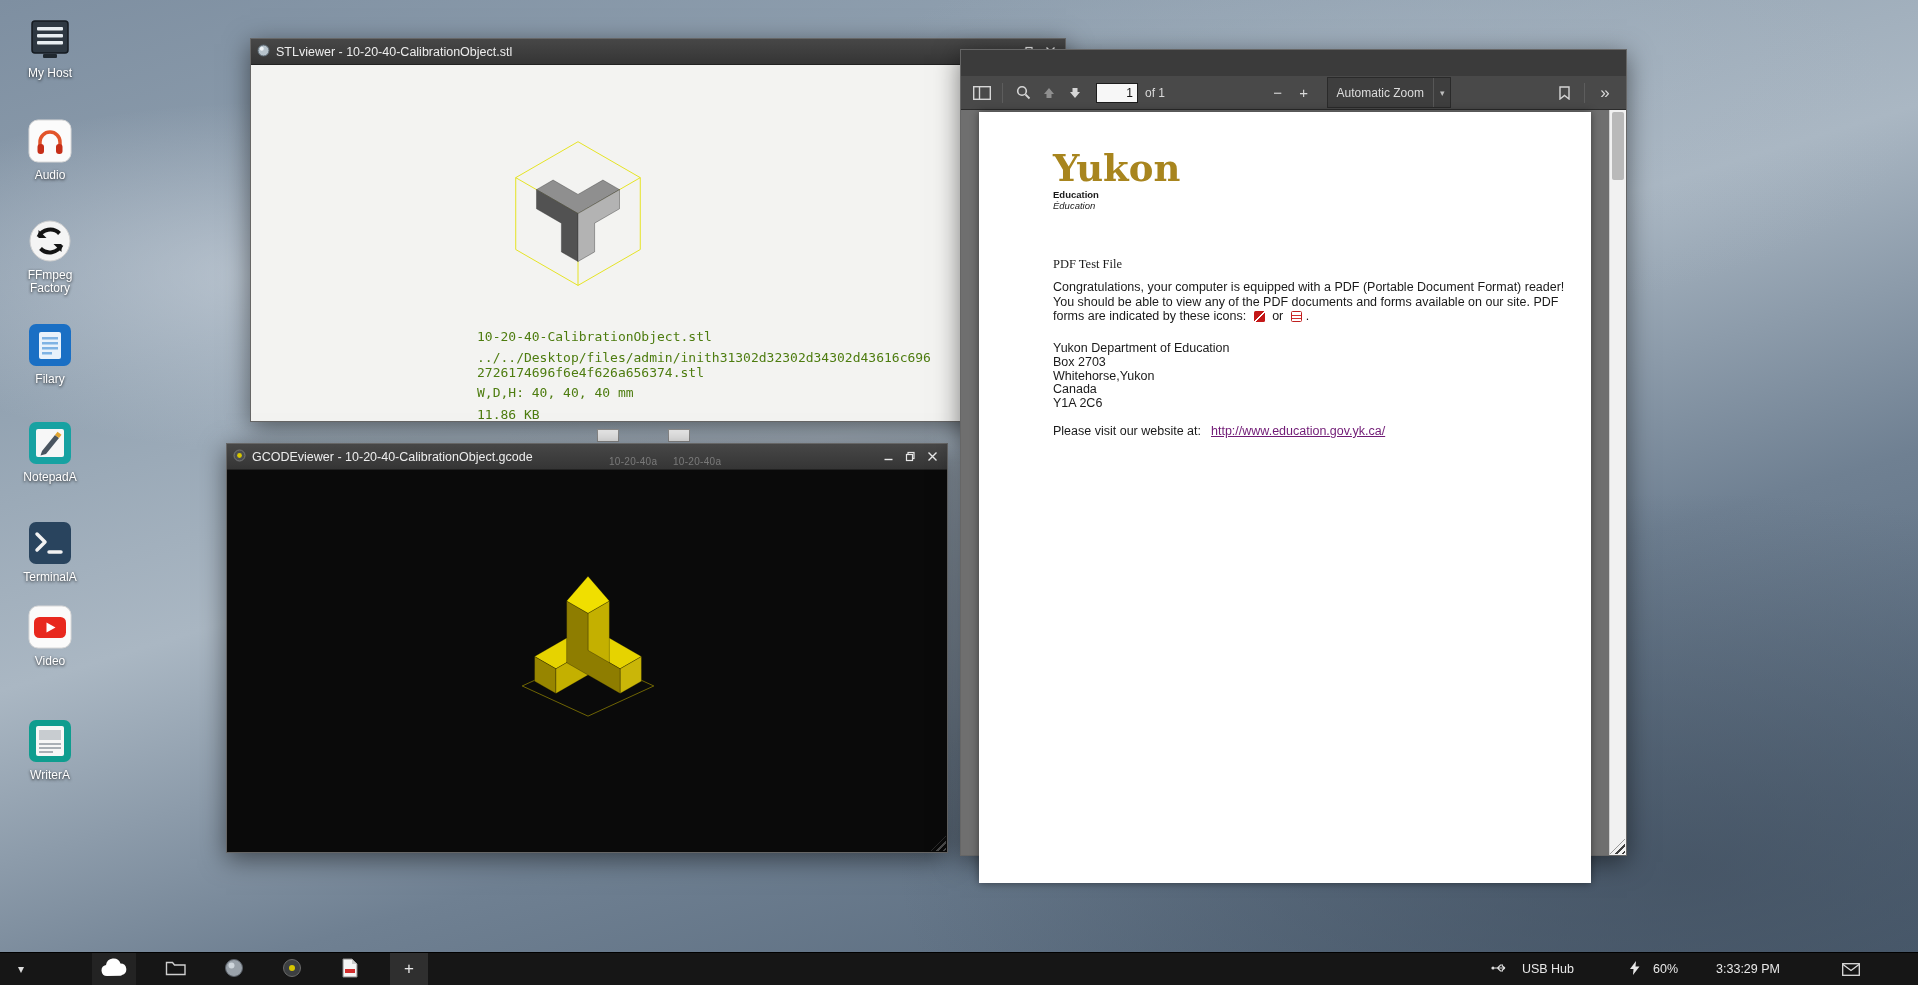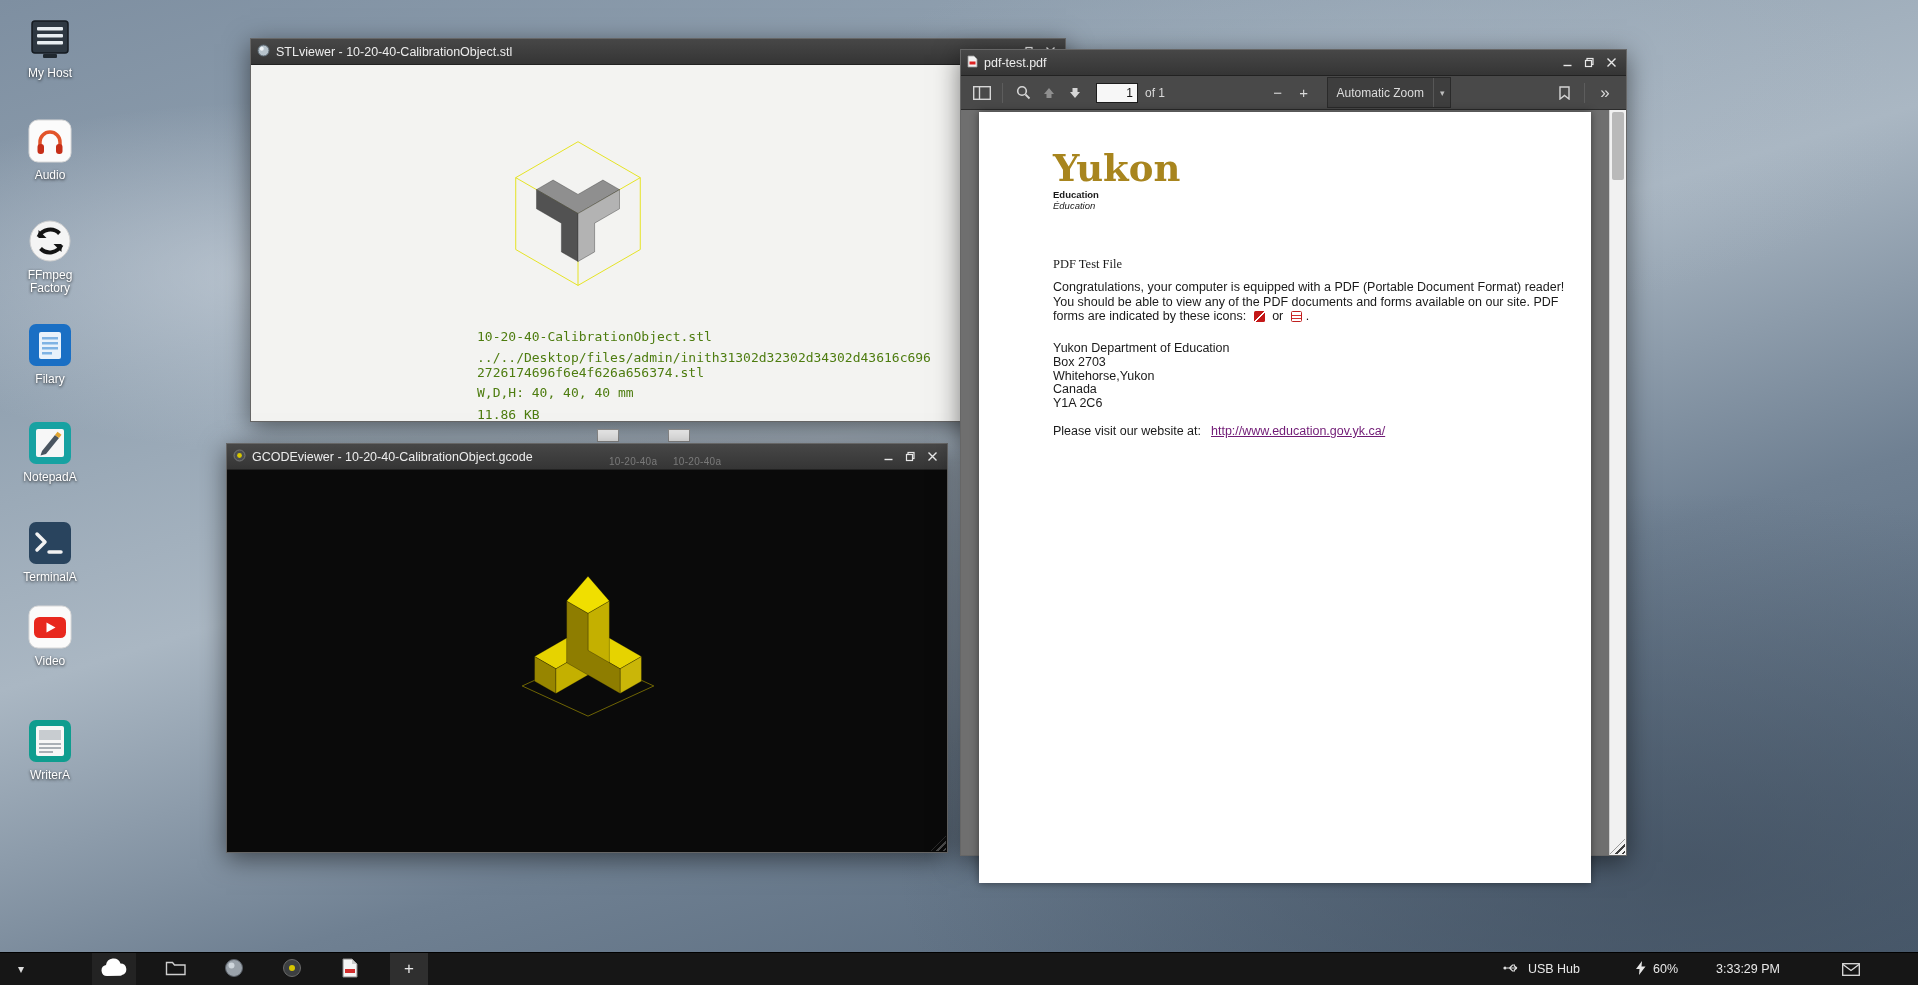--- a/index.html
+++ b/index.html
@@ -74,21 +74,21 @@
   .pdficon.form { background:repeating-linear-gradient(180deg,#fff 0 2.5px,#d23030 2.5px 3.5px); border:1px solid #c02020; }
   
   .taskbar { position:absolute; left:0; right:0; top:952px; height:33px; background:#161616; border-top:1px solid #000; display:flex; align-items:center; z-index:20; color:#e8e8e8; }
   .tb-chevron { margin-left:12px; width:18px; text-align:center; font-size:12px; color:#ddd; cursor:pointer; }
   .tb-tile { height:33px; display:flex; align-items:center; justify-content:center; cursor:pointer; background:none; border:none; }
   .tb-cloud { width:44px; margin-left:62px; background:#232323; }
   .tb-folder { width:32px; margin-left:24px; }
   .tb-app { width:32px; margin-left:26px; }
   .tb-plus { width:38px; margin-left:24px; background:#2f2f2f; color:#e8e8e8; font-size:17px; }
   .tb-right { margin-left:auto; display:flex; align-items:center; }
-  .tb-item { display:flex; align-items:center; gap:7px; font-size:12.5px; }
+  .tb-item { display:flex; align-items:center; gap:13px; font-size:12.5px; }
   .usb-item { margin-right:56px; }
   .bat-item { margin-right:38px; }
   .clock-item { margin-right:62px; }
   .mail-item { margin-right:58px; cursor:pointer; }
 </style>
 </head>
 <body>
 
 <div id="screen">
 
@@ -262,45 +262,20 @@
           <polygon points="131.2,46 131.2,136 53.2,181 53.2,145 100,118 100,64" fill="#c4b000"></polygon>
           <polygon points="68.8,46 68.8,136 146.8,181 146.8,145 100,118 100,64" fill="#8e7d00"></polygon>
           <polygon points="100,10 131.2,46 100,64 68.8,46" fill="#f0df00"></polygon>
         </g>
       </svg>
       <div class="grip" style="background:repeating-linear-gradient(135deg,#4a4a4a 0 2px,transparent 2px 4.6px)"></div>
     </div>
   </div>
 
   <div class="window" id="pdf-win">
-    <div class="titlebar">
-      <span><svg width="11" height="13">
-            <path d="M1 1 h6 l3 3 v8 h-9z" fill="#f2f2f2" stroke="#999" stroke-width="0.8"></path>
-            <rect x="2.5" y="6.5" width="6" height="3" fill="#d22"></rect>
-          </svg></span>
-      <span class="title">pdf-test.pdf</span>
-      <span class="winbtns">
-        <span class="winbtn">
-            <svg width="11" height="11">
-              <line x1="1.5" y1="8.5" x2="9.5" y2="8.5" stroke="#e8e8e8" stroke-width="1.4"></line>
-            </svg>
-          </span>
-        <span class="winbtn">
-            <svg width="11" height="11">
-              <rect x="3" y="1.5" width="6" height="6" fill="none" stroke="#e8e8e8" stroke-width="1.2"></rect>
-              <rect x="1.5" y="3.5" width="6" height="6" fill="#3d3d3d" stroke="#e8e8e8" stroke-width="1.2"></rect>
-            </svg>
-          </span>
-        <span class="winbtn">
-            <svg width="11" height="11">
-              <path d="M1.5 1.5 L9.5 9.5 M9.5 1.5 L1.5 9.5" stroke="#e8e8e8" stroke-width="1.4"></path>
-            </svg>
-          </span>
-      </span>
-    </div>
     <div class="winbody">
       <div class="pdf-toolbar">
         <span class="pbtn">
             <svg width="18" height="14">
               <rect x="0.7" y="0.7" width="16.6" height="12.6" fill="none" stroke="#d6d6d6" stroke-width="1.4"></rect>
               <line x1="6.5" y1="1" x2="6.5" y2="13" stroke="#d6d6d6" stroke-width="1.4"></line>
             </svg>
           </span>
         <span class="psep"></span>
         <span class="pbtn">

